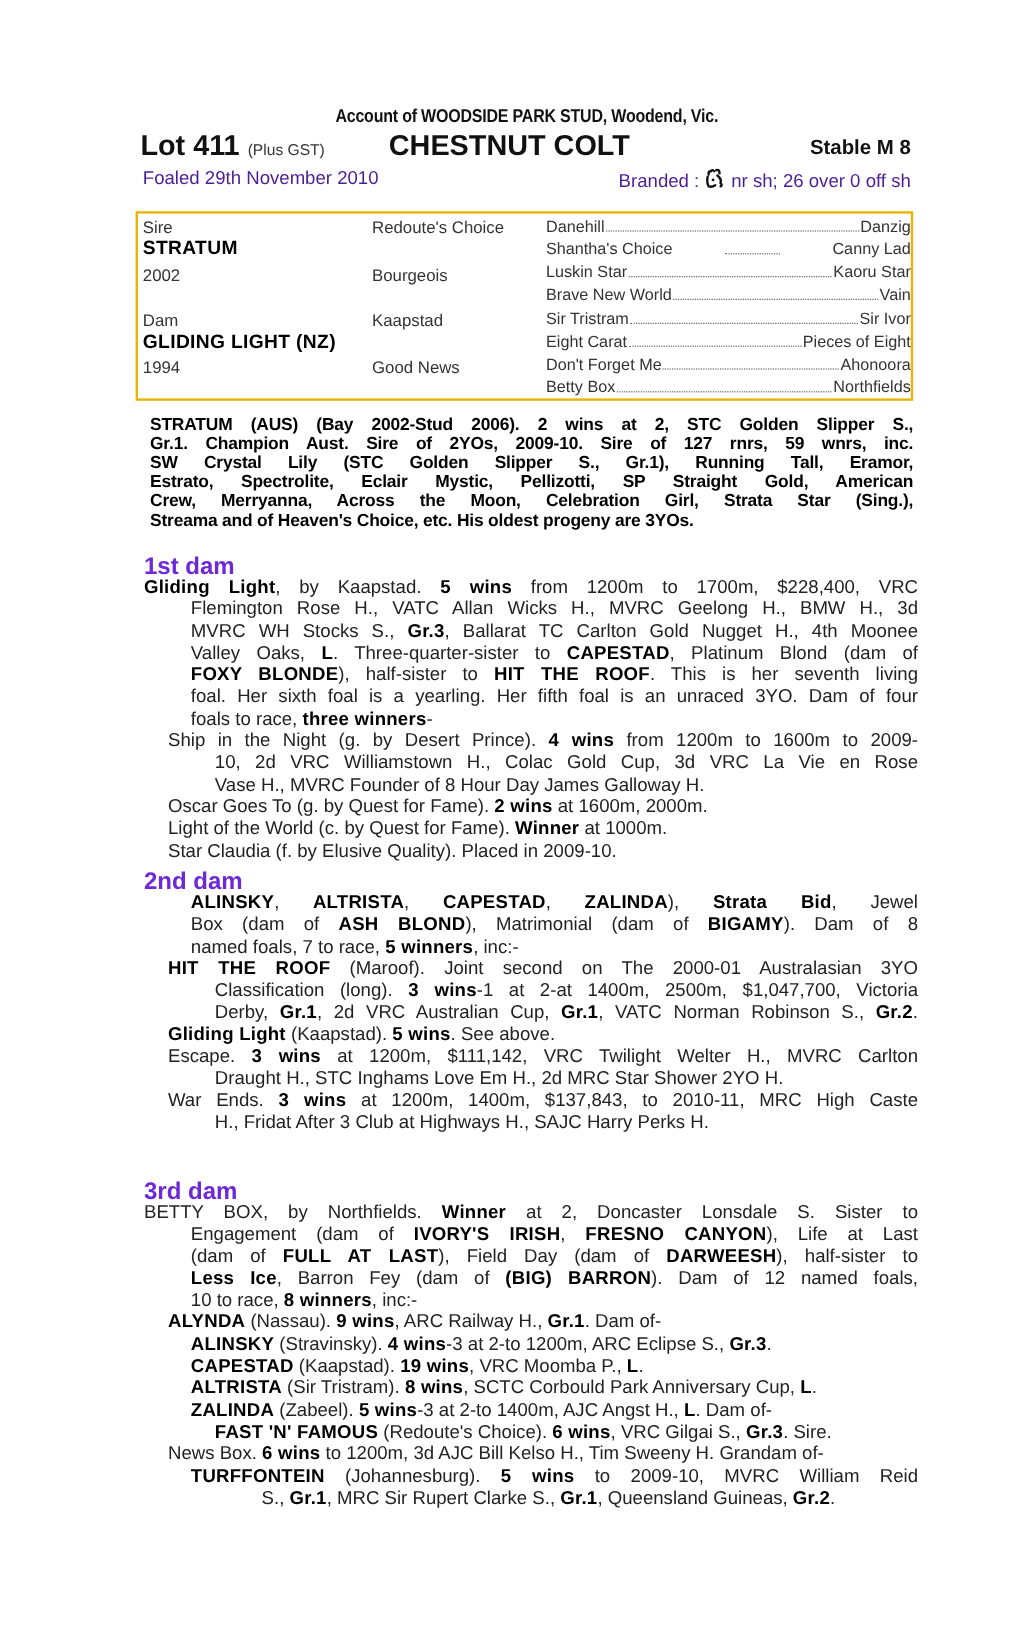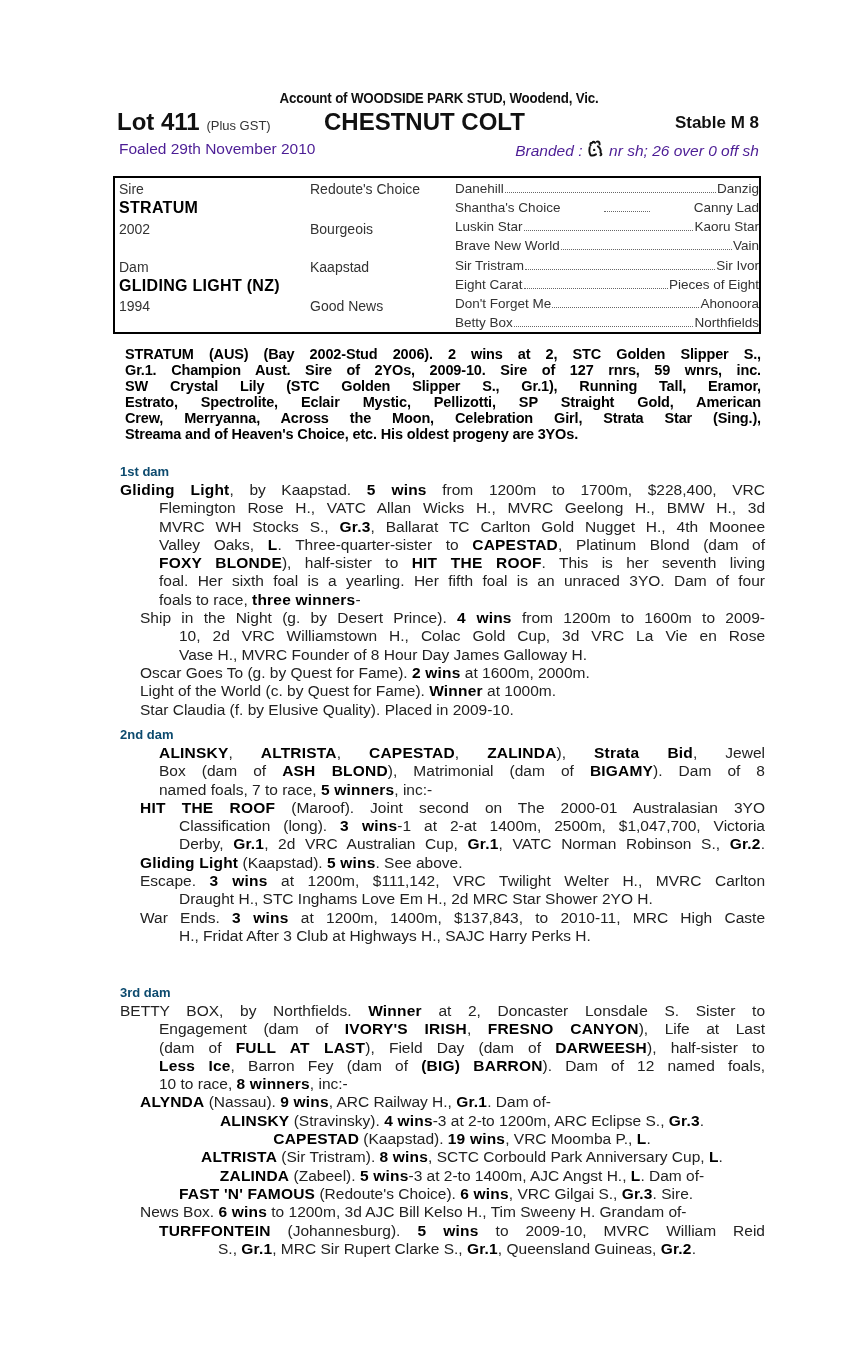--- a/index.html
+++ b/index.html
@@ -6,43 +6,43 @@
   body { width: 860px; height: 1356px; position: relative; color: #111; font-family: "Liberation Sans", sans-serif; }
   .page { position: absolute; left: 113px; top: 88px; width: 652px; }
   .account { text-align: center; font-family: "Liberation Sans", sans-serif; font-weight: bold; font-size: 15.5px; letter-spacing: -0.2px; transform: scaleX(0.86); transform-origin: center; white-space: nowrap; height: 20px; line-height: 20px; }
   .lotline { position: relative; height: 28px; margin-top: 0px; }
   .lot { position: absolute; left: 4px; top: 0; font-weight: bold; font-size: 24px; line-height: 28px; }
   .plusgst { font-weight: normal; font-size: 13px; color: #333; text-align: center; }
   .colour { position: absolute; left: 211px; top: 0; font-weight: bold; font-size: 24px; line-height: 28px; }
   .stable { position: absolute; right: 6px; top: 3px; font-weight: bold; font-size: 17px; line-height: 24px; }
   .foalline { position: relative; height: 24px; font-size: 15.5px; color: #4c1d95; }
   .foaled { position: absolute; left: 6px; top: 4px; }
-  .branded { position: absolute; right: 6px; top: 4px; white-space: nowrap; font-style: italic; }
+  .branded { position: absolute; right: 6px; top: 4px; white-space: nowrap; }
   .brand-icon { display: inline-block; width: 18px; height: 18px; vertical-align: -2px; }
-  .pedigree { position: absolute; left: 0; top: 88px; width: 648px; height: 158px; border: 2px solid #000000; box-sizing: border-box; }
+  .pedigree { position: absolute; left: 0; top: 88px; width: 648px; height: 158px; border: 2px solid #eab308; box-sizing: border-box; }
   .ped-cell { position: absolute; font-size: 14px; color: #333; line-height: 18px; white-space: nowrap; }
   .ped-big { position: absolute; font-weight: bold; font-size: 16px; color: #000; letter-spacing: 0.3px; line-height: 20px; }
   .gg { position: absolute; left: 340px; width: 304px; font-size: 13.5px; color: #333; display: flex; line-height: 18px; }
   .gg .l { white-space: nowrap; }
   .gg .dots { flex: 1; border-bottom: 1.5px dotted #666; margin: 0 1px 5px 1px; }
   .gg .r { white-space: nowrap; }
   .sire-note { position: absolute; left: 12px; top: 258px; width: 636px; font-weight: bold; font-size: 14.5px; line-height: 16px; color: #000; text-align: justify; letter-spacing: -0.15px; }
   .sire-note .ln { display: block; text-align: justify; text-align-last: justify; white-space: nowrap; }
   .sire-note .ln.last { text-align-last: left; }
   .sec { position: absolute; left: 0; width: 652px; }
-  .sec-h { font-weight: bold; font-size: 13px; line-height: 18px; margin-left: 7px; color: #0c4a6e; }
+  .sec-h { font-weight: bold; font-size: 20px; line-height: 18px; margin-left: 7px; color: #6d28d9; }
   .para { font-size: 15.5px; line-height: 18.3px; color: #222; }
   .para .row { display: block; white-space: nowrap; }
   .jr { text-align: justify; text-align-last: justify; }
   b { font-weight: 900; color: #000; letter-spacing: 0.2px; }
   .i0 { padding-left: 7px; }
   .i1 { padding-left: 46px; }
   .i2 { padding-left: 27px; }
   .i3 { padding-left: 66px; }
-  .i4 { padding-left: 46px; text-align: center; }
+  .i4 { padding-left: 46px; }
   .i5 { padding-left: 105px; }
 </style>
 </head>
 <body>
 
 <div class="page">
 
   <div class="account">Account of WOODSIDE PARK STUD, Woodend, Vic.</div>
 
   <div class="lotline">

